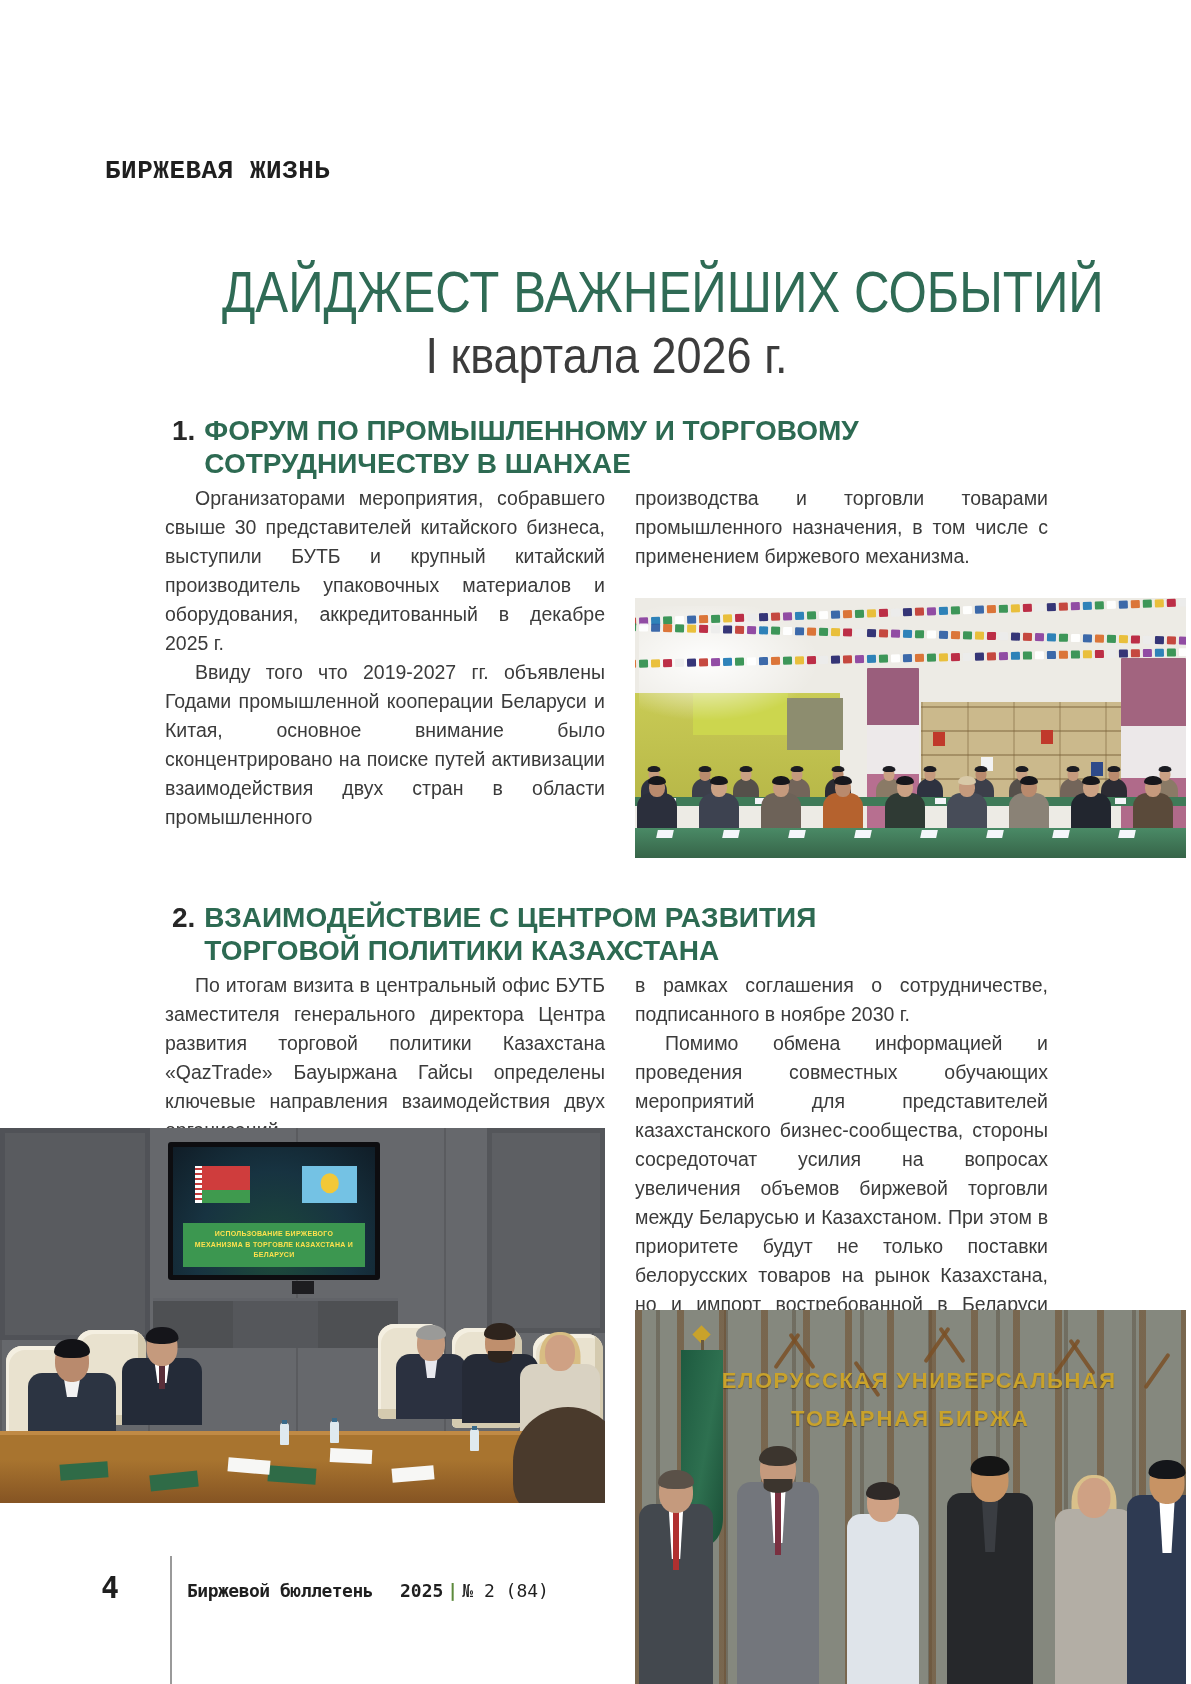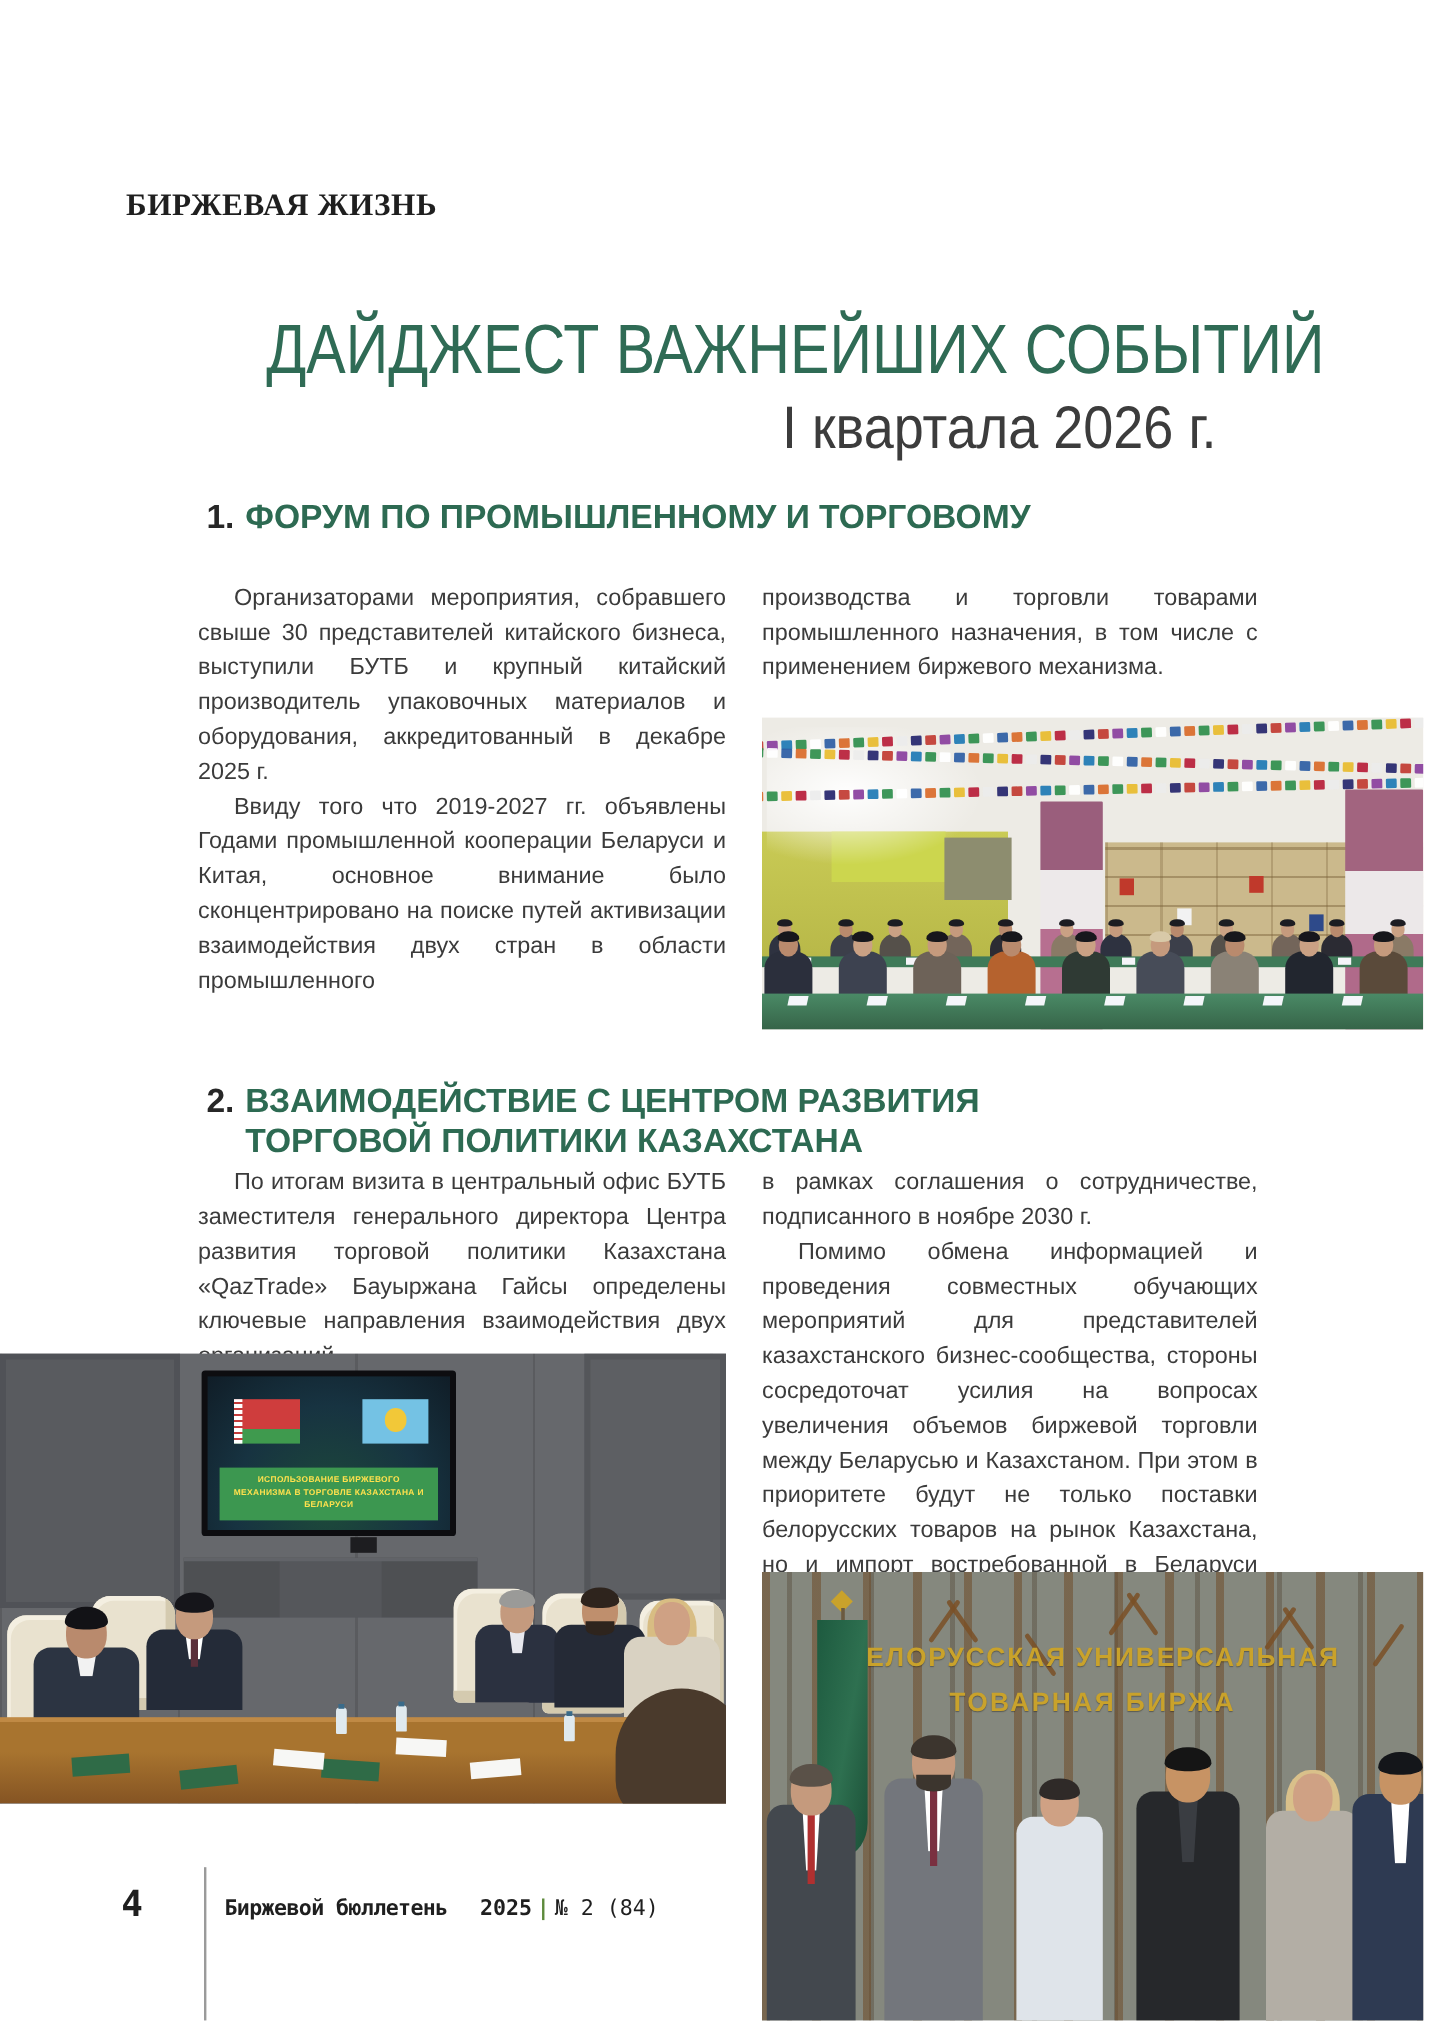--- a/index.html
+++ b/index.html
@@ -1,24 +1,24 @@
 <!DOCTYPE html>
 <html><head>
 <meta charset="utf-8">
 <style>
   html,body{margin:0;padding:0;background:#ffffff;}
   .page{position:relative;width:1191px;height:1684px;background:#ffffff;overflow:hidden;
         font-family:"Liberation Sans",sans-serif;color:#3b3b3b;}
 
   
-  .kicker{position:absolute;left:105px;top:156px;font-family:Liberation Serif, serif;
+  .kicker{position:absolute;left:105px;top:156px;font-family:Liberation Mono, monospace;
           font-weight:700;font-size:26px;color:#1f1f1f;letter-spacing:0.5px;}
 
   
-  .title-wrap{position:absolute;left:154px;top:260px;width:905px;text-align:right;}
+  .title-wrap{position:absolute;left:154px;top:260px;width:905px;text-align:center;}
   .title-l1{font-size:58px;line-height:64px;color:#2f6b55;white-space:nowrap;
             transform:scaleX(.85);transform-origin:center;font-weight:400;}
   .title-l2{font-size:50px;line-height:56px;color:#3c3c3c;white-space:nowrap;
             transform:scaleX(.9);transform-origin:center;margin-top:4px;font-weight:400;}
 
   
   .sec-head{position:absolute;display:flex;font-size:28px;line-height:33px;font-weight:700;}
   .sec-head .num{color:#272727;margin-right:9px;}
   .sec-head .lines{color:#2d6a52;}
   #s1-head{left:172px;top:414px;}
@@ -101,20 +101,21 @@
 
   <div class="title-wrap">
     <div class="title-l1">ДАЙДЖЕСТ ВАЖНЕЙШИХ СОБЫТИЙ</div>
     <div class="title-l2">I квартала 2026 г.</div>
   </div>
 
   <div class="sec-head" id="s1-head">
     <span class="num">1.</span>
     <span class="lines">
       <span>ФОРУМ ПО ПРОМЫШЛЕННОМУ И ТОРГОВОМУ</span><br>
+      <span>СОТРУДНИЧЕСТВУ В ШАНХАЕ</span>
     </span>
   </div>
 
   <div class="col" id="s1-left">
     <p class="ind">Организаторами мероприятия, собравшего свыше 30 представителей китайского бизнеса, выступили БУТБ и крупный китайский производитель упаковочных материалов и оборудования, аккредитованный в декабре 2025 г.</p>
     <p class="ind">Ввиду того что 2019-2027 гг. объявлены Годами промышленной кооперации Беларуси и Китая, основное внимание было сконцентрировано на поиске путей активизации взаимодействия двух стран в области промышленного</p>
   </div>
   <div class="col" id="s1-right">
     <p>производства и торговли товарами промышленного назначения, в том числе с применением биржевого механизма.</p>
   </div>

